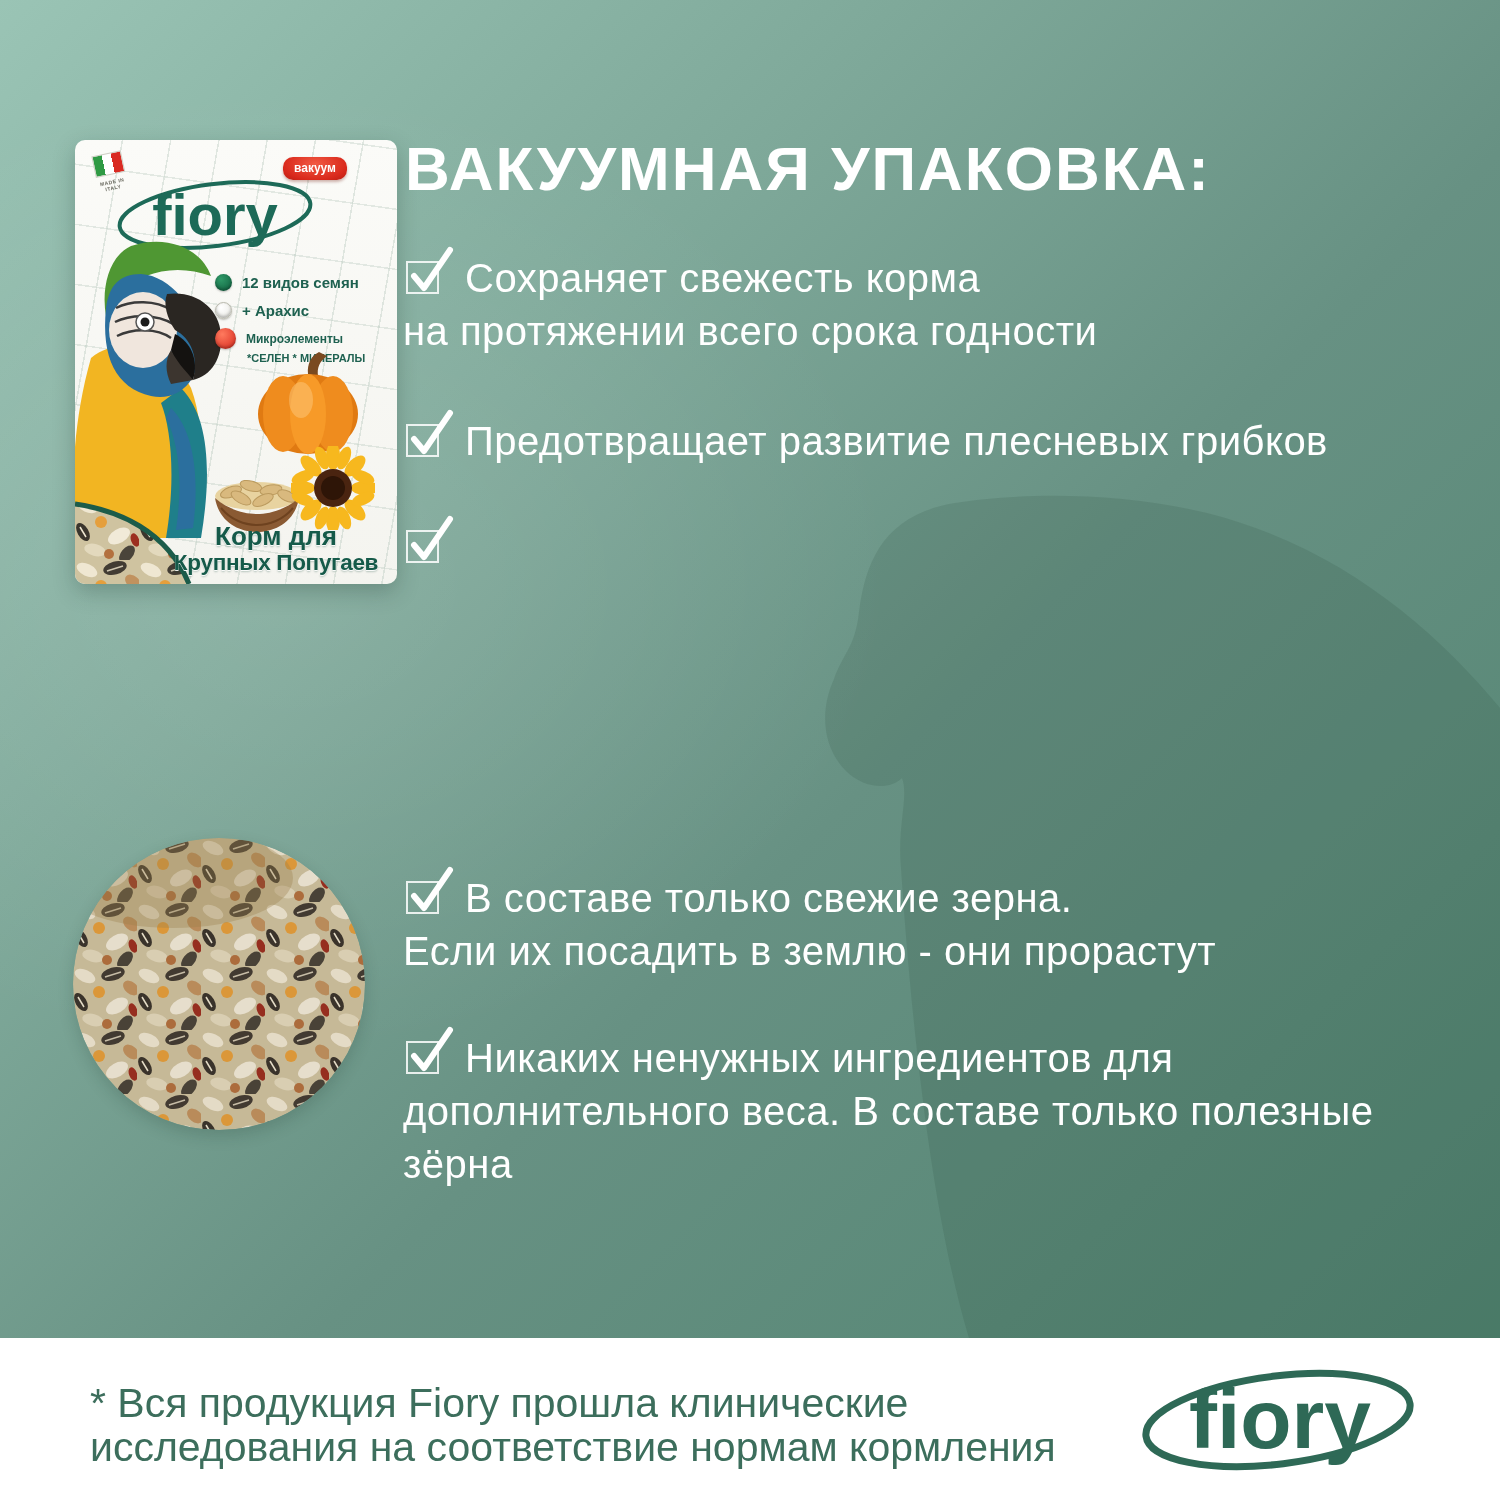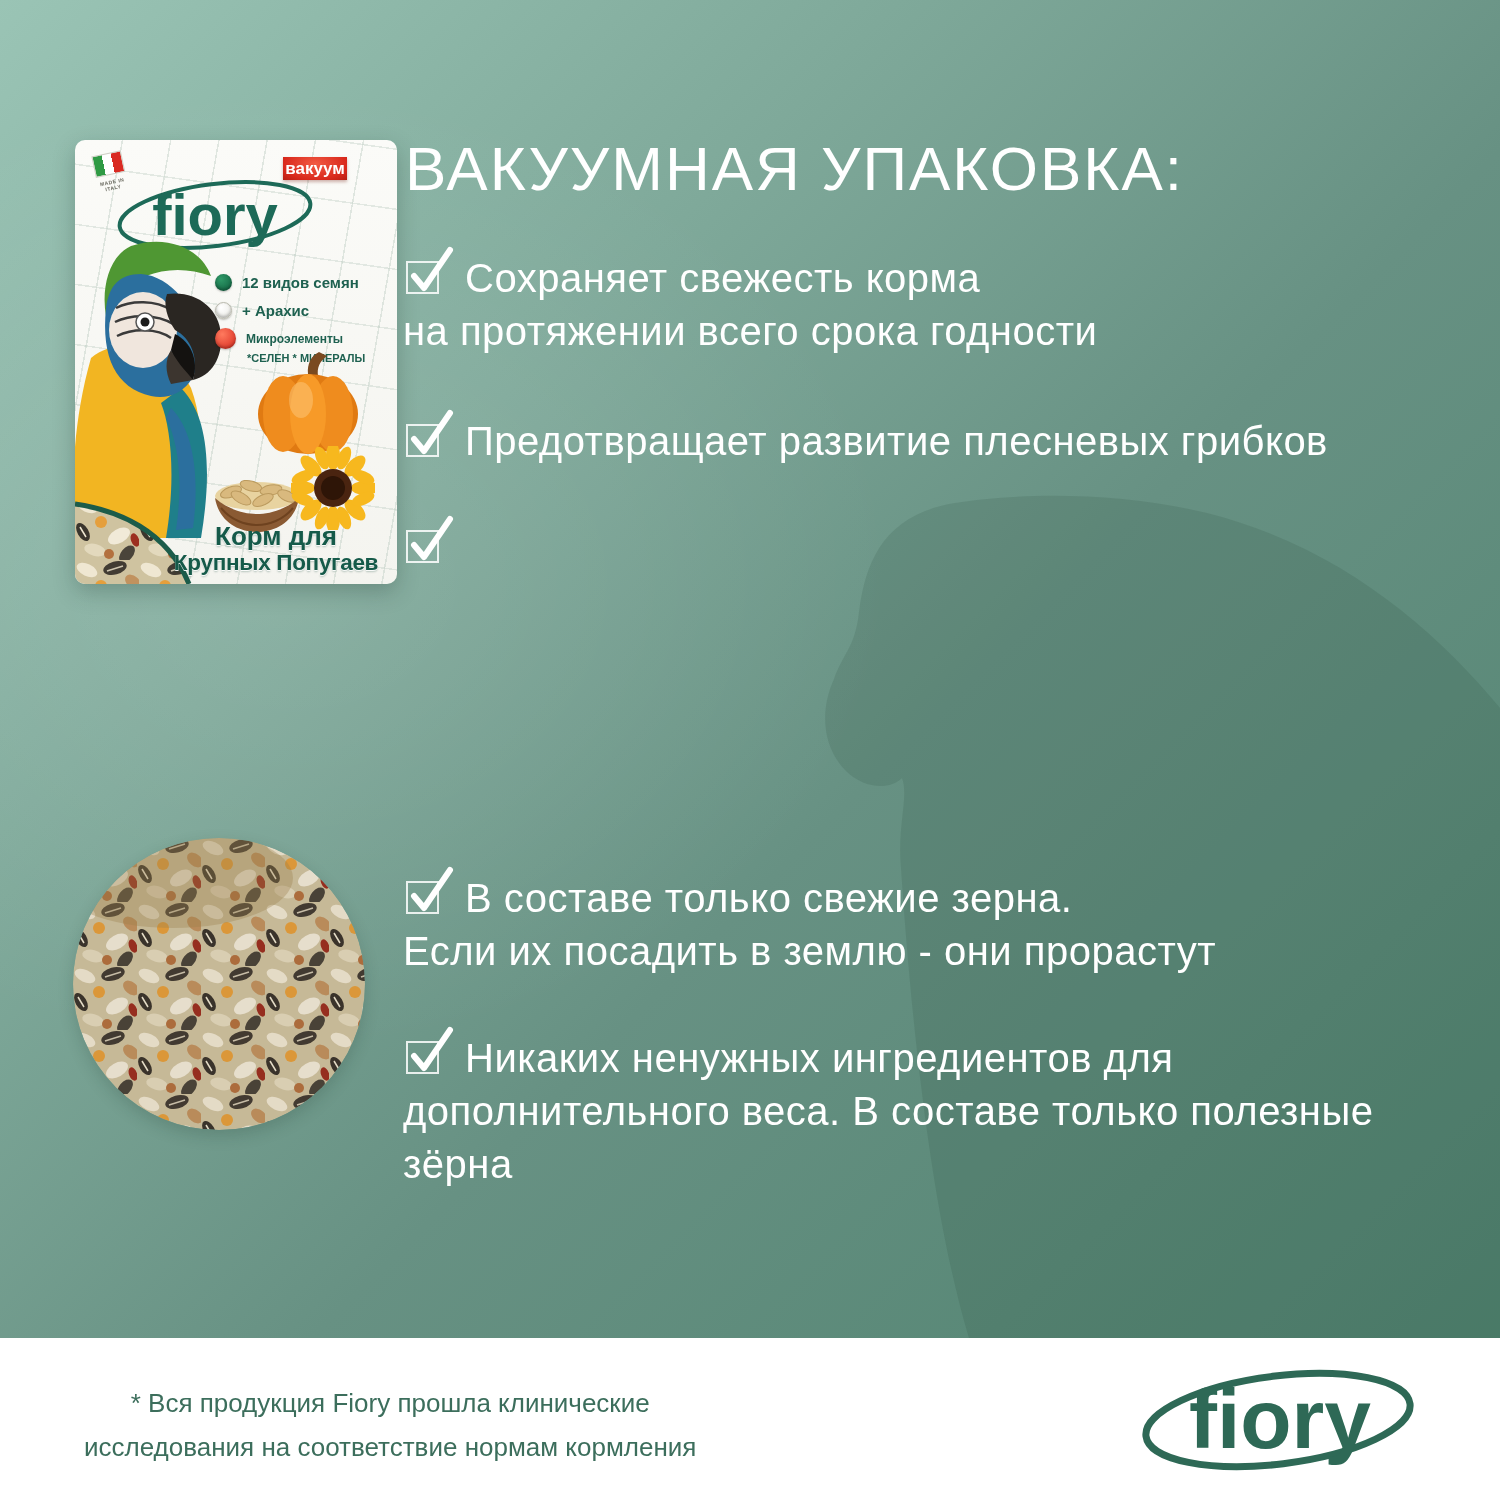--- a/index.html
+++ b/index.html
@@ -9,21 +9,21 @@
     background:linear-gradient(135deg,#9ac4b5 0%,#7fa99a 30%,#679183 55%,#4d816d 100%);
   }
   .soft-light{
     position:absolute;inset:0;pointer-events:none;
     background:radial-gradient(900px 700px at 18% 38%,rgba(255,255,255,0.10),rgba(255,255,255,0) 70%);
   }
   #silhouette{position:absolute;left:0;top:0;pointer-events:none;}
 
   
   .sec-title{
-    position:absolute;color:#ffffff;font-size:62px;font-weight:400;
+    position:absolute;color:#ffffff;font-size:62px;font-weight:700;
     letter-spacing:2px;white-space:nowrap;
   }
   #title-packaging{left:405px;top:133px;}
   #title-feed{left:408px;top:760px;}
   .check-item{position:absolute;color:#ffffff;font-size:40px;font-weight:400;letter-spacing:0.5px;}
   .check-item .line{display:block;line-height:53px;white-space:nowrap;}
   .check-item .line.first{padding-left:62px;position:relative;}
   .checkbox-icon{position:absolute;left:0;top:-8px;width:52px;height:56px;}
   #pk-item-0{left:403px;top:252px;}
   #pk-item-1{left:403px;top:415px;}
@@ -38,23 +38,23 @@
       repeating-linear-gradient(100deg,transparent 0 46px,rgba(190,205,195,0.45) 46px 47.5px),
       repeating-linear-gradient(8deg,transparent 0 58px,rgba(190,205,195,0.40) 58px 59.5px),
       linear-gradient(180deg,#fbfbf8 0%,#f4f4ef 100%);
     border-radius:10px;box-shadow:0 8px 22px rgba(20,45,36,0.25);overflow:hidden;
   }
   #made-in-italy{position:absolute;left:15px;top:13px;transform:rotate(-12deg);width:40px;text-align:center;}
   #made-in-italy .flag{width:28px;height:20px;display:inline-block;border:1px solid #cfcfc6;
     background:linear-gradient(90deg,#2f9a44 0 33%,#ffffff 33% 66%,#d92a22 66% 100%);}
   #made-in-italy .cap{display:block;font-size:5px;font-weight:700;color:#6a6a60;letter-spacing:0.5px;}
   #vacuum-badge{
-    position:absolute;left:208px;top:17px;width:64px;height:23px;border-radius:0;
+    position:absolute;left:208px;top:17px;width:64px;height:23px;border-radius:10px;
     background:radial-gradient(ellipse at 50% 30%,#f25a43 0%,#d9291c 70%,#b71d12 100%);
-    color:#ffffff;font-size:17px;font-weight:700;text-align:center;line-height:23px;
+    color:#ffffff;font-size:12px;font-weight:700;text-align:center;line-height:23px;
     box-shadow:0 2px 3px rgba(120,40,30,0.35);
   }
   .fiory-logo{display:block;}
   #box-logo{position:absolute;left:40px;top:33px;}
   #parrot-art{position:absolute;left:-4px;top:98px;}
   .feature-row{position:absolute;left:140px;display:flex;align-items:center;}
   #feature-0{top:134px;}
   #feature-1{top:162px;}
   #feature-2{top:188px;}
   .feature-dot{border-radius:50%;margin-right:10px;box-shadow:inset 0 -2px 3px rgba(0,0,0,0.25),0 1px 2px rgba(0,0,0,0.25);flex:none;}
@@ -73,21 +73,21 @@
   #product-name .l1{display:block;font-size:26px;font-weight:700;line-height:27px;}
   #product-name .l2{display:block;font-size:22.5px;font-weight:700;line-height:25px;letter-spacing:-0.3px;}
 
   
   #seeds-circle{position:absolute;left:73px;top:838px;width:292px;height:292px;border-radius:50%;overflow:hidden;
     box-shadow:0 6px 16px rgba(20,45,36,0.18);}
   #seeds-circle svg{display:block;}
 
   
   #footer-bar{position:absolute;left:0;top:1338px;width:1500px;height:162px;background:#ffffff;}
-  #footnote{position:absolute;left:84px;top:1381px;color:#3c6e5c;font-size:26px;line-height:44px;text-align:center;}
+  #footnote{position:absolute;left:90px;top:1381px;color:#3c6e5c;font-size:41px;line-height:44px;}
   #footnote span{display:block;white-space:nowrap;}
   #footer-logo{position:absolute;left:1138px;top:1350px;}
 </style>
 </head>
 <body>
 
 <div id="stage">
 
   <svg id="silhouette" width="1500" height="1500" viewBox="0 0 1500 1500">
     <path d="M955,503

